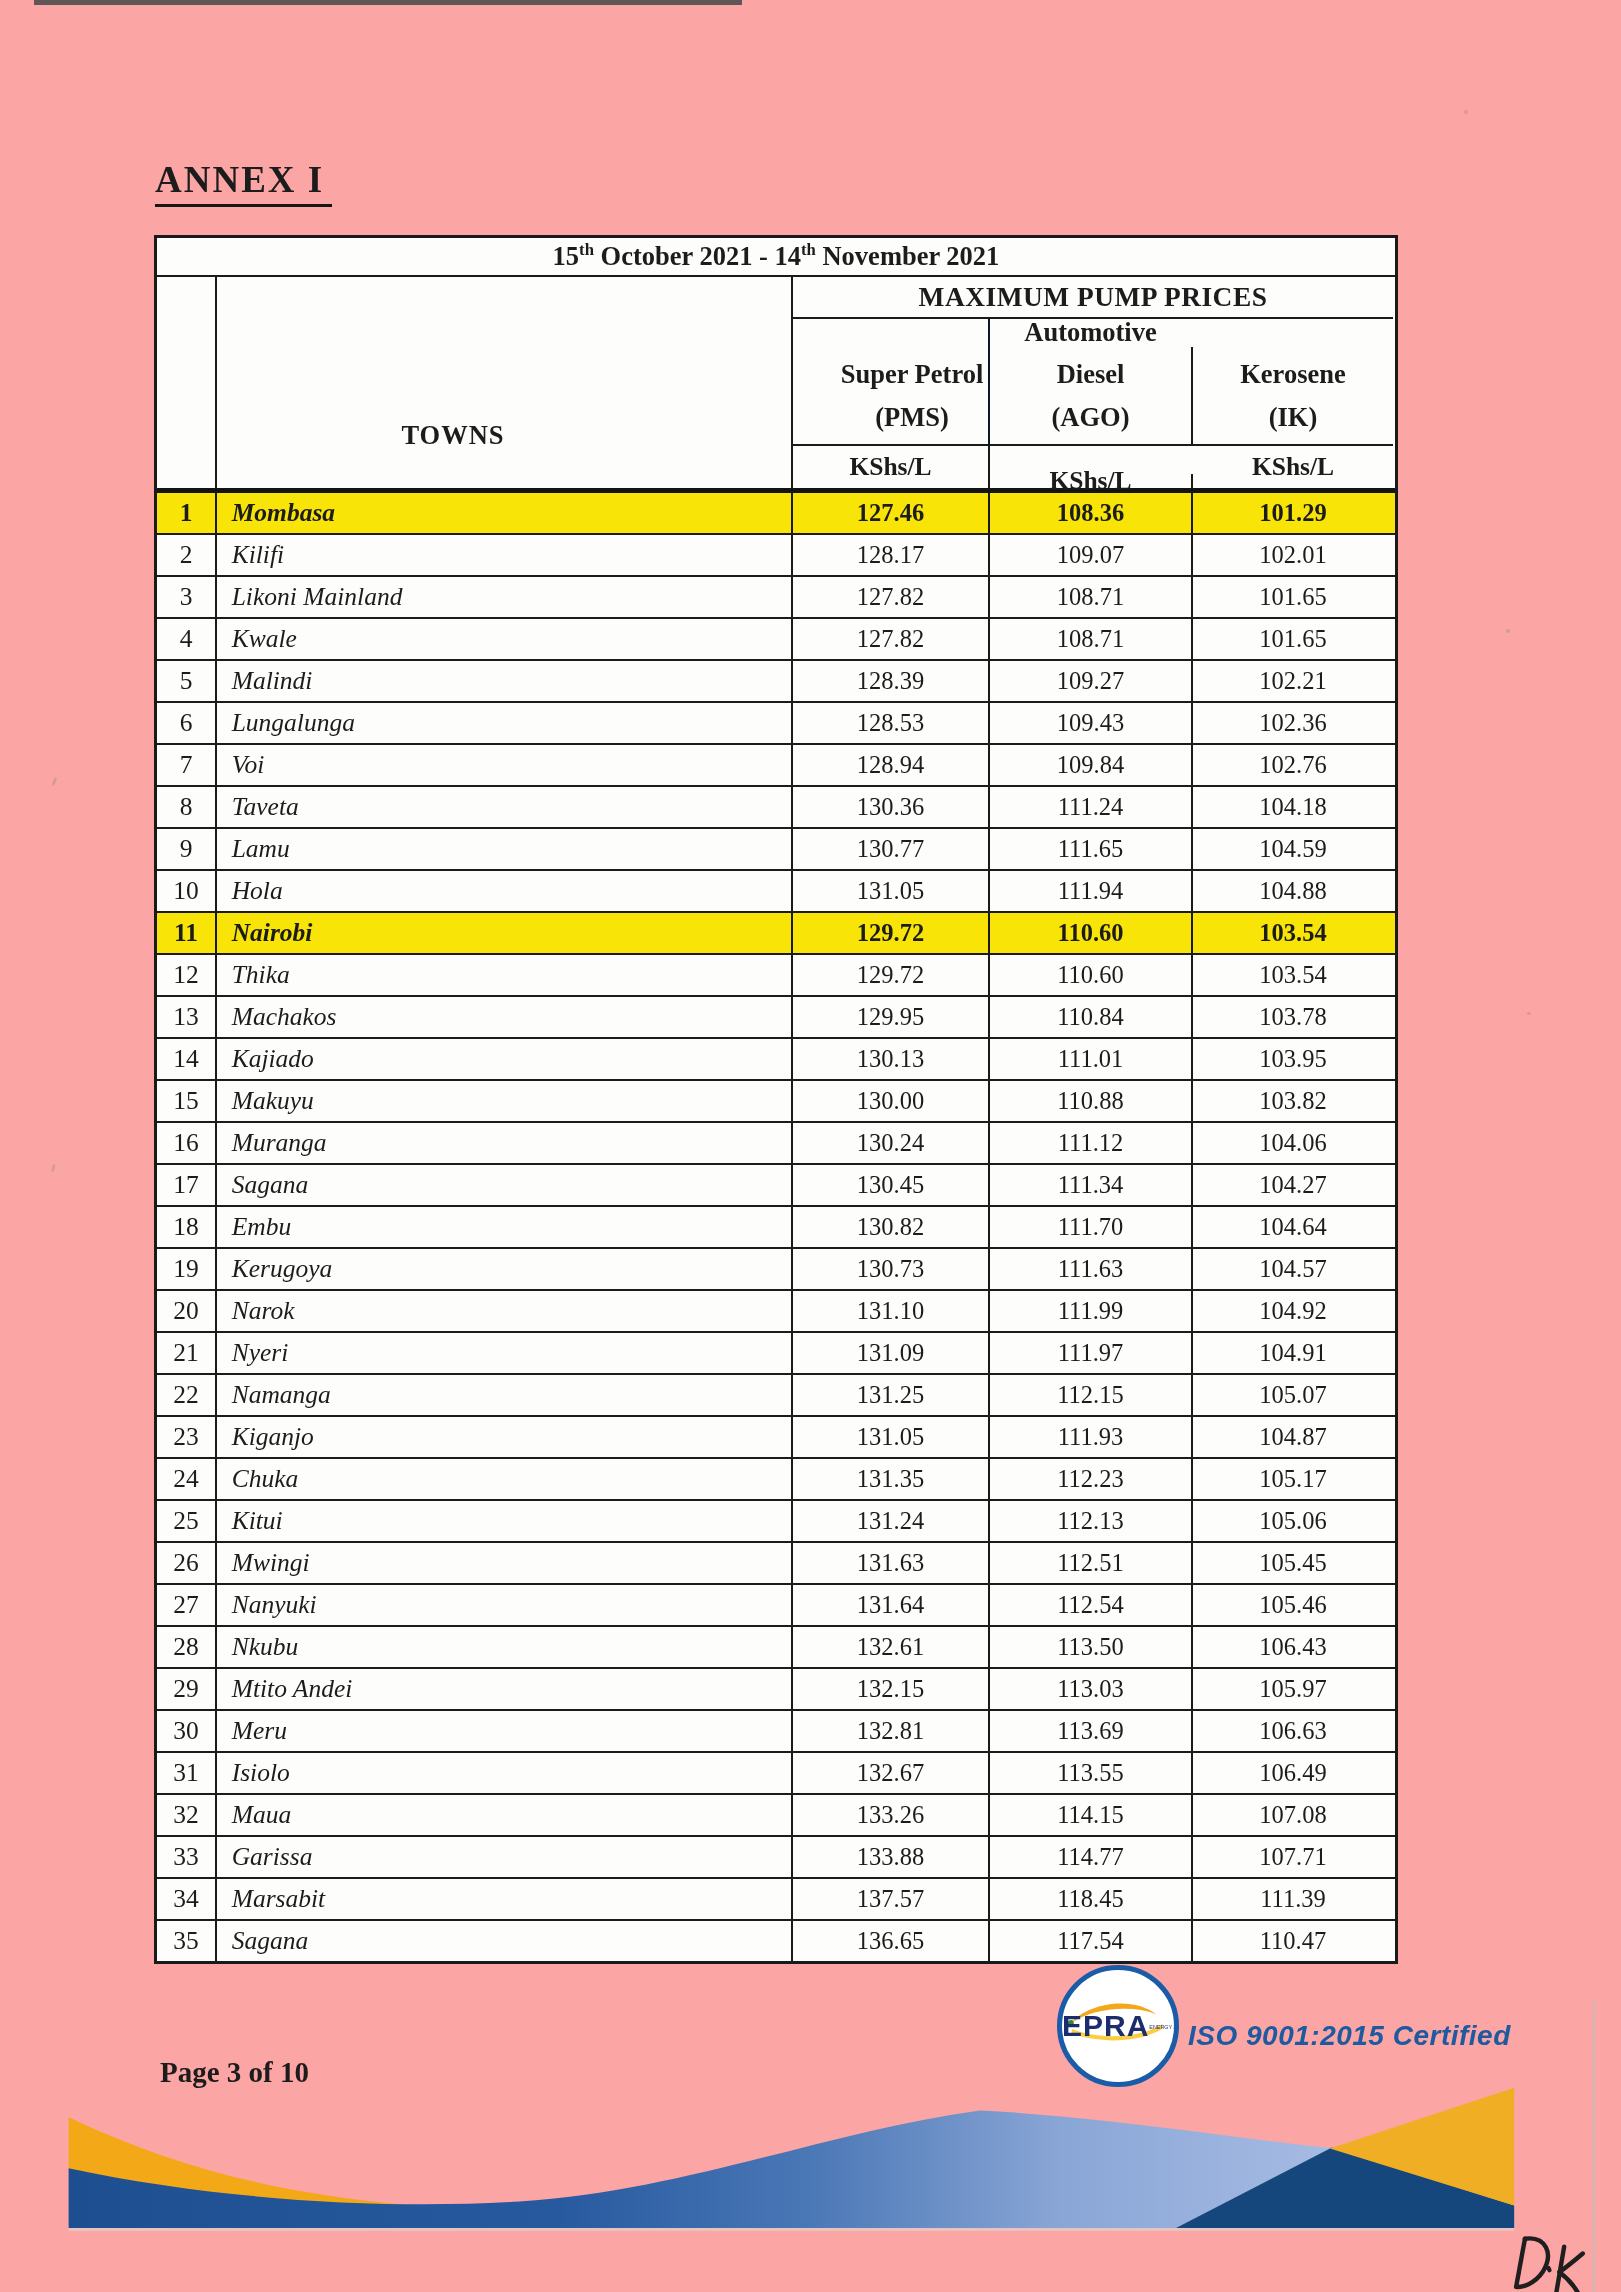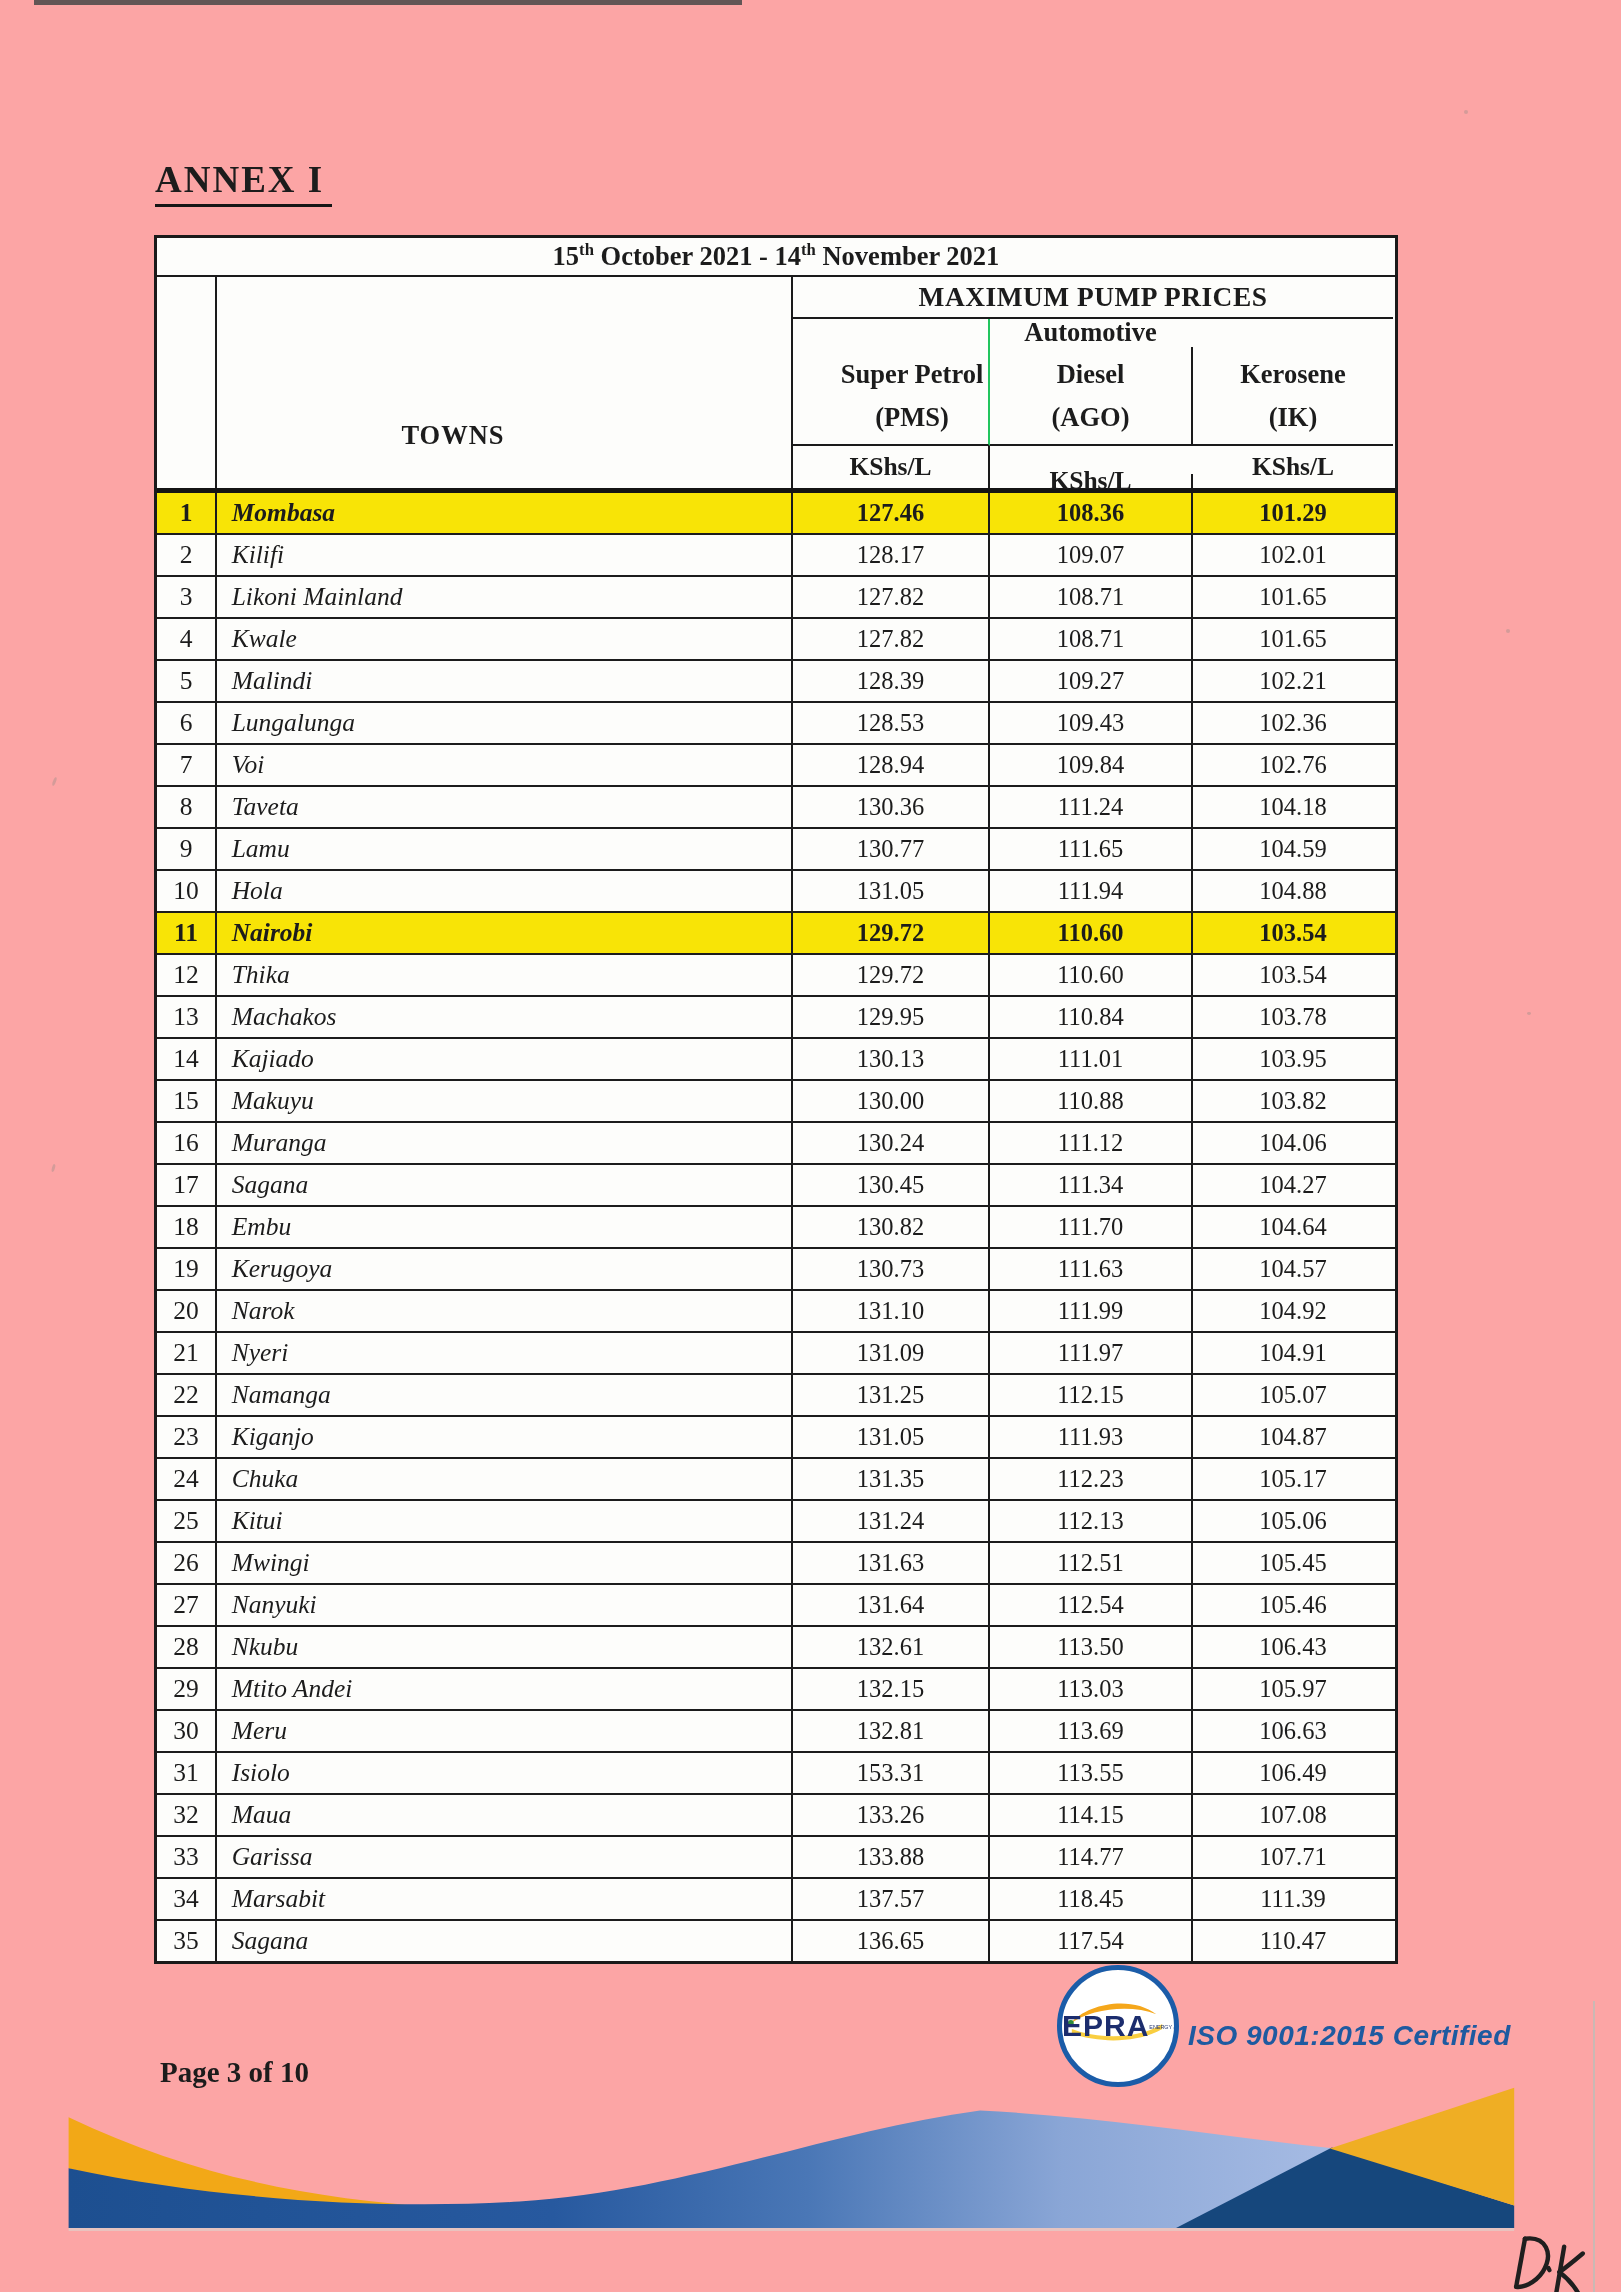--- a/index.html
+++ b/index.html
@@ -48,21 +48,21 @@
     grid-column:3/6;grid-row:1;border-bottom:2.9px solid #1a1a1a;
     display:flex;align-items:center;justify-content:center;
     font-weight:bold;font-size:27.4px;letter-spacing:0.5px;
   }
   .h-fuel{
     grid-row:2;border-bottom:2.9px solid #1a1a1a;
     display:flex;flex-direction:column;justify-content:flex-end;align-items:center;
     font-weight:bold;font-size:26.5px;line-height:1.6;padding-bottom:5.9px;text-align:center;
   }
   .h-fuel.b2{border-right:2px solid #1a1a1a;}
-  .h-fuel.b1{border-right:2px solid #22c55e;padding-left:43px;}
+  .h-fuel.b1{border-right:2px solid #0f172a;padding-left:43px;}
   .h-unit{
     grid-row:3;display:flex;align-items:center;justify-content:center;
     font-weight:bold;font-size:25.5px;
   }
   .h-unit.b2,.h-unit.b1{border-right:2px solid #1a1a1a;}
   .col3{grid-column:3;} .col4{grid-column:4;margin-top:28px;} .col5{grid-column:5;}
 
   .tbody{display:block;}
   .trow{
     display:grid;grid-template-columns:60px 576px 197px 203px 200px;
@@ -354,21 +354,21 @@
         <div class="trow">
           <div class="c c-no">30</div>
           <div class="c c-town">Meru</div>
           <div class="c c-price br">132.81</div>
           <div class="c c-price br">113.69</div>
           <div class="c c-price">106.63</div>
         </div>
         <div class="trow">
           <div class="c c-no">31</div>
           <div class="c c-town">Isiolo</div>
-          <div class="c c-price br">153.31</div>
+          <div class="c c-price br">132.67</div>
           <div class="c c-price br">113.55</div>
           <div class="c c-price">106.49</div>
         </div>
         <div class="trow">
           <div class="c c-no">32</div>
           <div class="c c-town">Maua</div>
           <div class="c c-price br">133.26</div>
           <div class="c c-price br">114.15</div>
           <div class="c c-price">107.08</div>
         </div>

